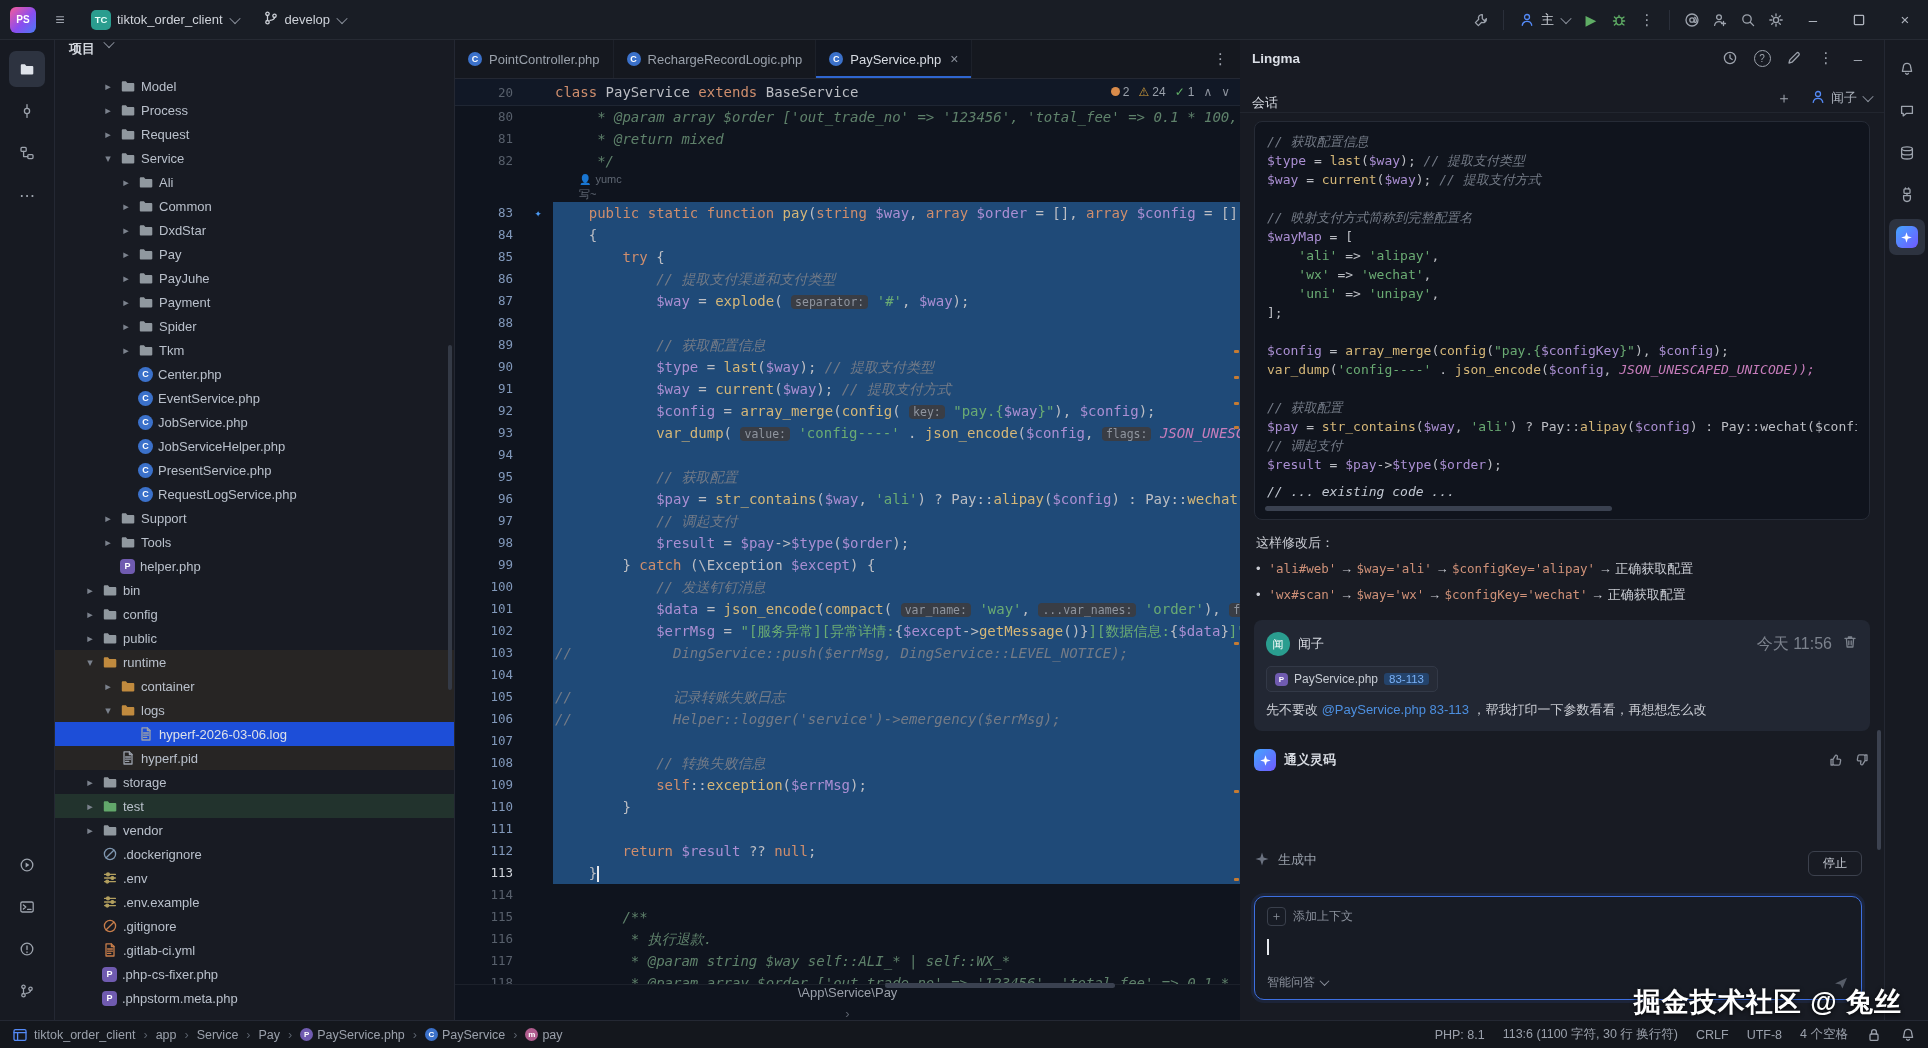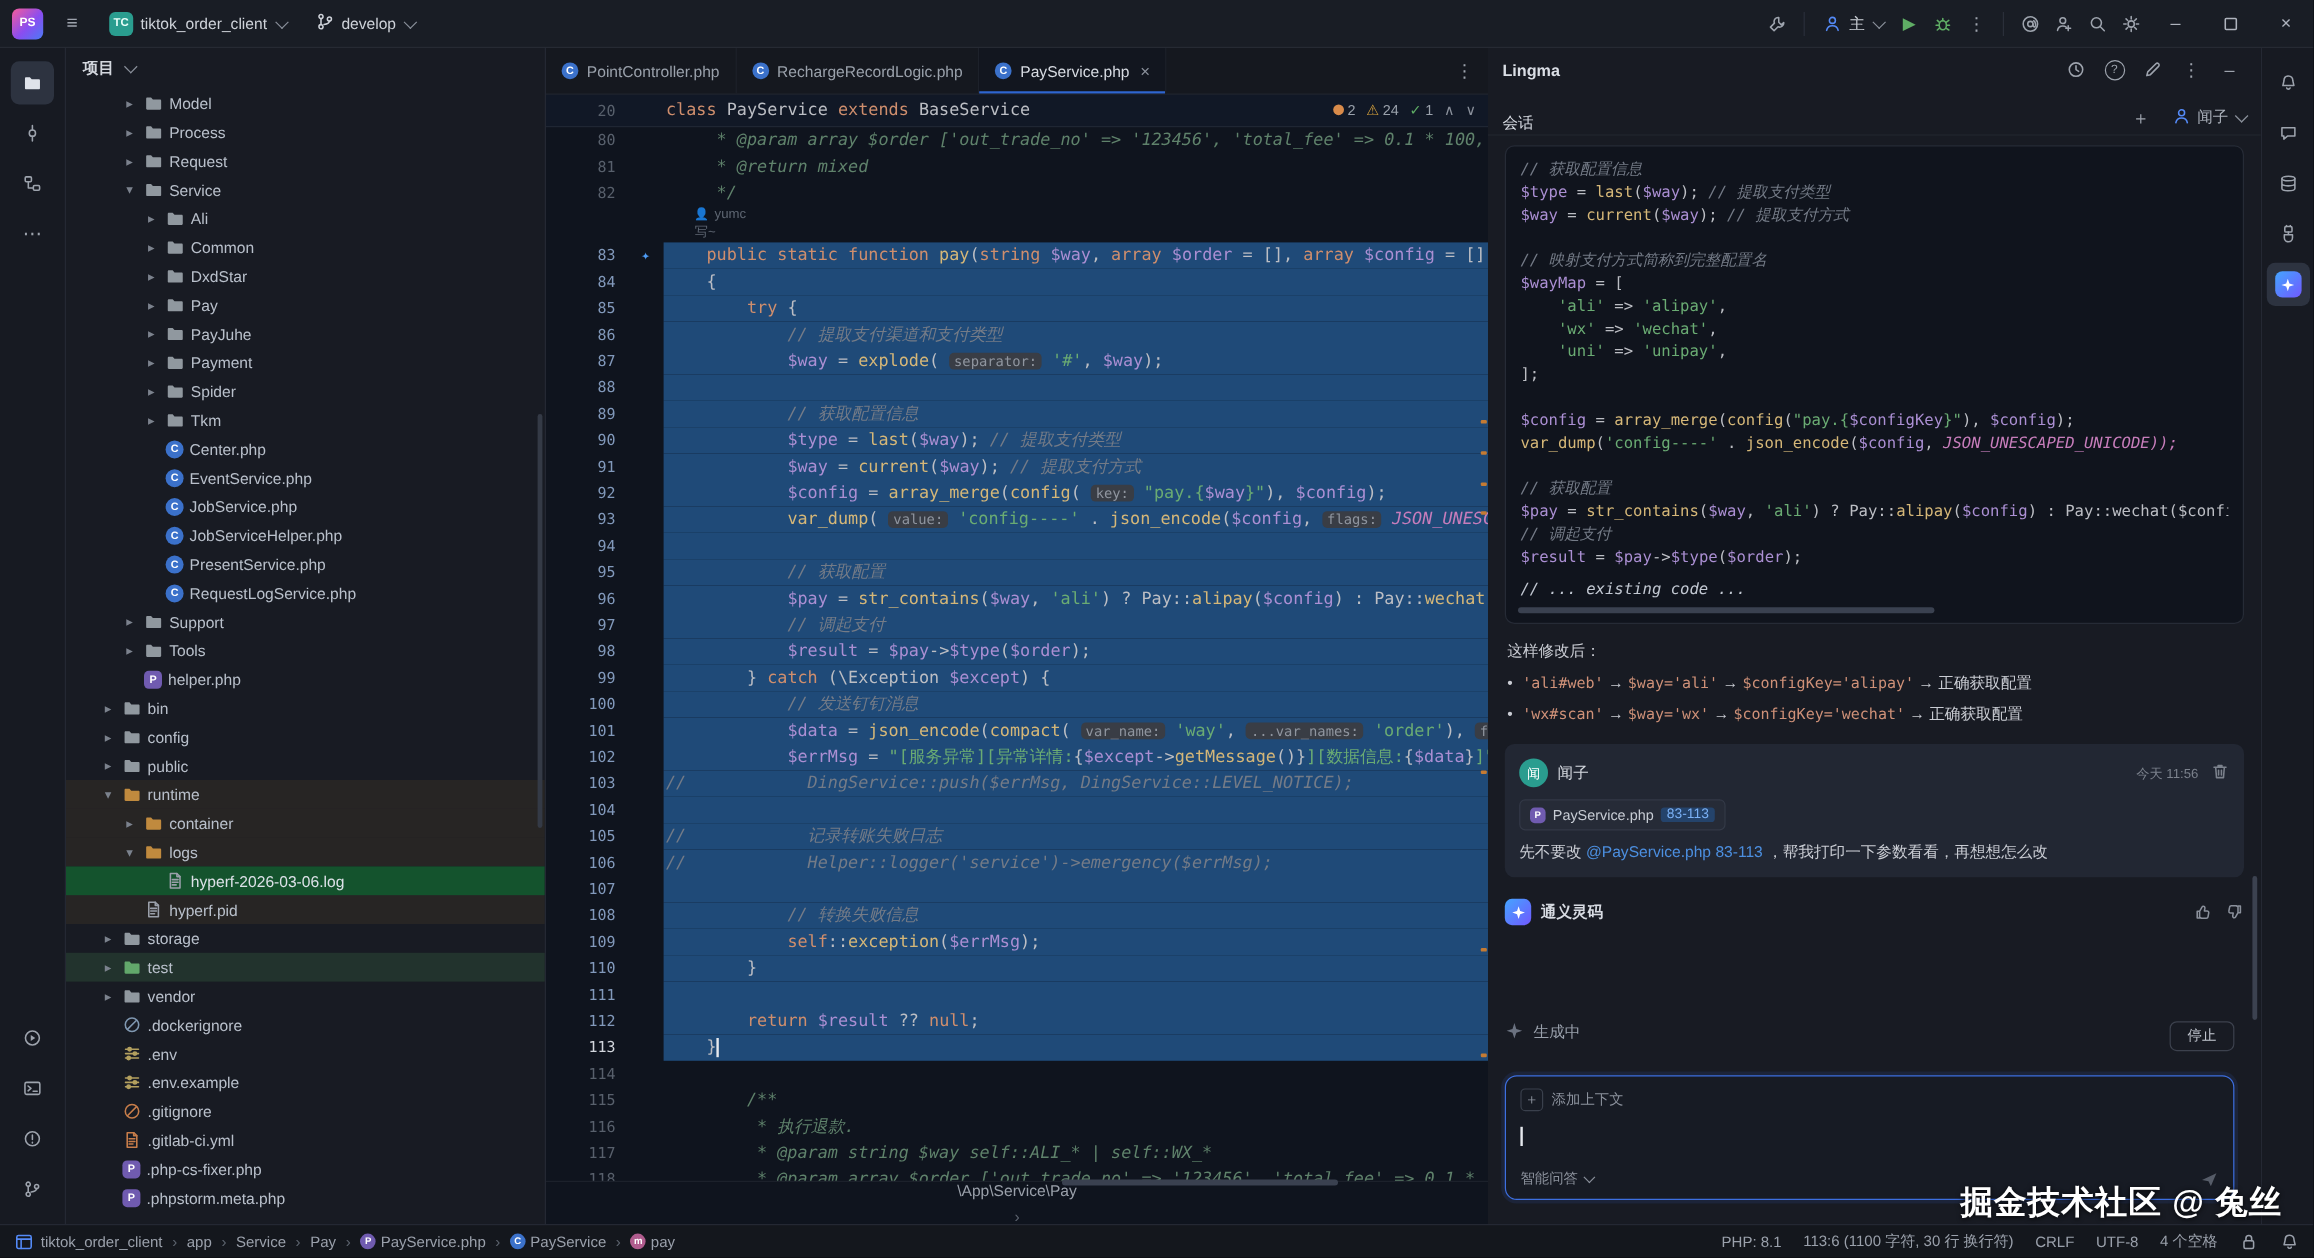--- a/index.html
+++ b/index.html
@@ -34,25 +34,25 @@
              color:#9da3ad;margin:3px 0;}
   .strip-btn.active{background:#2d3340;color:#dfe3ea;}
   .strip-spacer{flex:1;}
   .lingma-logo{width:22px;height:22px;border-radius:6px;background:linear-gradient(135deg,#44a5ff,#7059ff);
                display:flex;align-items:center;justify-content:center;color:#fff;}
   .lingma-logo .svg-ic{width:13px;height:13px;}
 
   
   #project-panel{position:absolute;left:55px;top:40px;width:400px;height:980px;background:#181b23;
                  border-right:1px solid #242833;box-sizing:border-box;overflow:hidden;}
-  .pp-header{height:34px;display:flex;align-items:center;gap:8px;padding:0 14px;color:#d3d7de;font-weight:bold;}
+  .pp-header{height:34px;display:flex;gap:8px;padding:0 14px;color:#d3d7de;font-weight:bold;}
   .tree-row{height:24px;display:flex;align-items:center;gap:5px;white-space:nowrap;color:#b9c0cb;cursor:default;}
   .tree-row .twisty{width:14px;text-align:center;color:#7b828d;font-size:11px;flex:none;}
   .tree-row.excluded{background:rgba(173,125,48,0.10);}
-  .tree-row.selected{background:#14532d;color:#dde1e8;}
+  .tree-row.selected{background:#1d4ed8;color:#dde1e8;}
   .tree-row.testrow{background:rgba(73,138,84,0.22);}
   .badge-ic{width:15px;height:15px;border-radius:50%;background:#3b71ca;color:#fff;font-size:9px;font-weight:bold;
             display:flex;align-items:center;justify-content:center;flex:none;}
   .badge-sq{width:15px;height:15px;border-radius:4px;background:#705bb0;color:#fff;font-size:9px;font-weight:bold;
             display:flex;align-items:center;justify-content:center;flex:none;}
   #pp-scroll{position:absolute;right:2px;top:305px;width:4px;height:345px;border-radius:2px;background:#343a46;}
 
   
   #editor{position:absolute;left:455px;top:40px;width:785px;height:980px;background:#0f141e;box-sizing:border-box;}
   #tabbar{height:38px;background:#15181f;border-bottom:1px solid #242833;display:flex;align-items:stretch;}
@@ -110,21 +110,21 @@
   .cb-scroll .thumb{position:absolute;left:2px;top:1px;width:58%;height:5px;border-radius:3px;background:#3a4150;}
   .chat-p{margin:14px 2px 6px 2px;color:#c9ccd3;}
   .bullet{display:flex;gap:8px;margin:7px 2px;color:#c9ccd3;line-height:19px;}
   .bullet .dot{color:#c9ccd3;}
   .inline-code{font-family:"DejaVu Sans Mono",monospace;color:#cf9178;font-size:12.5px;}
   .user-card{background:#222733;border-radius:8px;padding:12px;margin-top:16px;}
   .uc-row1{display:flex;align-items:center;gap:8px;}
   .avatar{width:24px;height:24px;border-radius:50%;background:#2a9d8f;color:#fff;font-size:11px;
           display:flex;align-items:center;justify-content:center;}
   .uc-name{color:#d7dbe2;}
-  .uc-right{margin-left:auto;display:flex;align-items:center;gap:10px;color:#7c828d;font-size:11px;}
+  .uc-right{margin-left:auto;display:flex;align-items:center;gap:10px;color:#7c828d;font-size:16px;}
   .file-chip{display:inline-flex;align-items:center;gap:6px;background:#262b37;border:1px solid #333947;border-radius:5px;
              height:24px;padding:0 8px;margin:10px 0 8px 0;color:#c7ccd4;font-size:12px;}
   .range-tag{background:#24436b;color:#7ab0f5;border-radius:3px;padding:0 5px;font-size:11.5px;}
   .uc-text{color:#c9ccd3;line-height:19px;}
   .uc-text .link{color:#4c8fe0;}
   .ai-row{display:flex;align-items:center;gap:8px;margin-top:18px;}
   .ai-name{color:#d7dbe2;font-weight:bold;}
   .ai-right{margin-left:auto;display:flex;gap:10px;color:#8a909b;}
   .gen-bar{position:absolute;left:14px;right:22px;bottom:133px;height:36px;display:flex;align-items:flex-start;gap:8px;color:#9aa1ac;}
   .stop-btn{margin-left:auto;border:1px solid #3c414d;border-radius:6px;padding:3px 14px;color:#c3c8d1;font-size:12px;background:transparent;}

